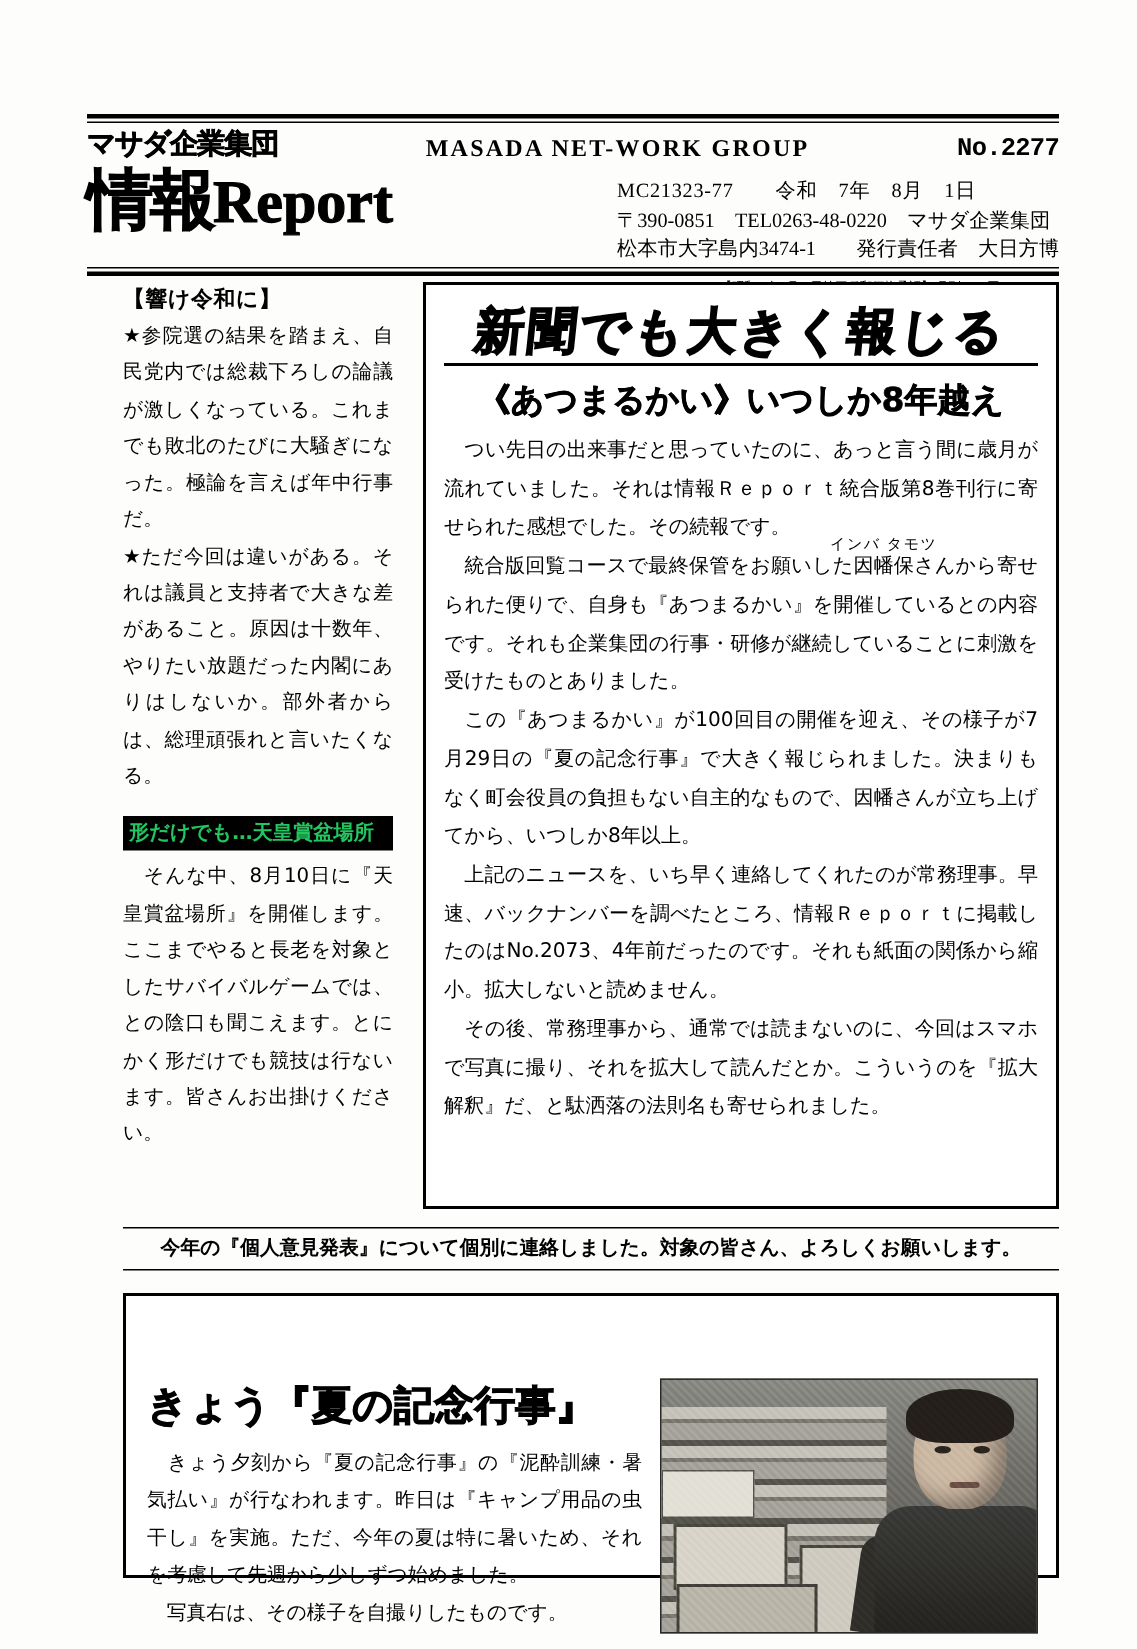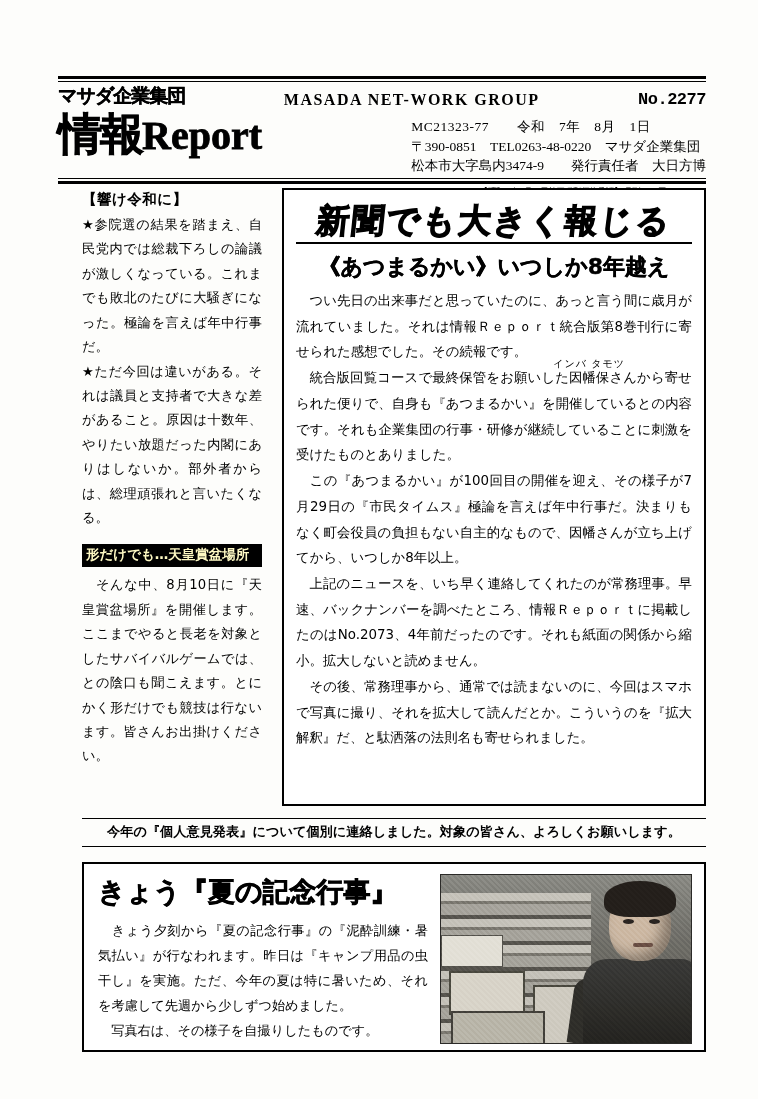--- a/index.html
+++ b/index.html
@@ -122,21 +122,21 @@
     font-size: 14.5px;
     text-align: left;
     letter-spacing: 0.5px;
     margin-bottom: 4px;
   }
   .para { margin: 0 0 0 0; }
 
   .sub-head-box {
     margin: 14px 0 6px 0;
     background: #000;
-    color: #fef9c3;
+    color: #22c55e;
     font-family: "DejaVu Sans", sans-serif;
     font-weight: bold;
     font-size: 13.5px;
     padding: 2px 4px 3px 4px;
     letter-spacing: 0px;
     white-space: nowrap;
   }
 
   
   .article-box {
@@ -212,20 +212,21 @@
     height: 190px;
     border: 2px solid #000;
     box-sizing: border-box;
     background: #fff;
   }
   .bottom-inner {
     display: flex;
     height: 100%;
     box-sizing: border-box;
     padding: 10px 12px 10px 14px;
+    margin-top: 45px;
   }
   .bottom-text { width: 330px; }
   .bottom-head {
     font-family: "DejaVu Sans", sans-serif;
     font-weight: bold;
     font-size: 27px;
     letter-spacing: 0px;
     margin-bottom: 8px;
     -webkit-text-stroke: 0.7px #000;
     white-space: nowrap;
@@ -301,42 +302,42 @@
     <div class="mast-row1">
       <span class="mast-group">マサダ企業集団</span>
       <span class="mast-roman">MASADA NET-WORK GROUP</span>
       <span class="mast-no">No.2277</span>
     </div>
     <div class="mast-body">
       <div class="mast-title"><span>情報</span><span class="rep">Report</span></div>
       <div class="mast-info">
         <div class="ln1">MC21323-77　　令和　7年　8月　1日</div>
         <div>〒390-0851　TEL0263-48-0220　マサダ企業集団</div>
-        <div>松本市大字島内3474-9　　発行責任者　大日方博</div>
+        <div>松本市大字島内3474-1　　発行責任者　大日方博</div>
       </div>
     </div>
     <div class="mast-rule-bot"></div>
     <div class="mast-fine">【昭和63年4月22日第三種郵便物承認】 月刊2,000円 MS10231-7</div>
   </div>
 
   <div class="col-left">
     <div class="lead-head">【響け令和に】</div>
     <div class="jp para">★参院選の結果を踏まえ、自民党内では総裁下ろしの論議が激しくなっている。これまでも敗北のたびに大騒ぎになった。極論を言えば年中行事だ。</div>
     <div class="jp para">★ただ今回は違いがある。それは議員と支持者で大きな差があること。原因は十数年、やりたい放題だった内閣にありはしないか。部外者からは、総理頑張れと言いたくなる。</div>
     <div class="sub-head-box">形だけでも…天皇賞盆場所</div>
     <div class="jp para">　そんな中、8月10日に『天皇賞盆場所』を開催します。ここまでやると長老を対象としたサバイバルゲームでは、との陰口も聞こえます。とにかく形だけでも競技は行ないます。皆さんお出掛けください。</div>
   </div>
 
   <div class="article-box">
     <div class="brush-head">新聞でも大きく報じる</div>
     <div class="brush-underline"></div>
     <div class="sub-brush">《あつまるかい》いつしか8年越え</div>
     <div class="jp">　つい先日の出来事だと思っていたのに、あっと言う間に歳月が流れていました。それは情報Ｒｅｐｏｒｔ統合版第8巻刊行に寄せられた感想でした。その続報です。</div>
     <div class="jp"><span>　統合版回覧コースで最終保管をお願いした</span><span class="ruby-wrap"><span class="rt">インバ タモツ</span><span>因幡保</span></span><span>さんから寄せられた便りで、自身も『あつまるかい』を開催しているとの内容です。それも企業集団の行事・研修が継続していることに刺激を受けたものとありました。</span></div>
-    <div class="jp">　この『あつまるかい』が100回目の開催を迎え、その様子が7月29日の『市民タイムス』極論を言えば年中行事だ。決まりもなく町会役員の負担もない自主的なもので、因幡さんが立ち上げてから、いつしか8年以上。</div>
+    <div class="jp">　この『あつまるかい』が100回目の開催を迎え、その様子が7月29日の『夏の記念行事』で大きく報じられました。決まりもなく町会役員の負担もない自主的なもので、因幡さんが立ち上げてから、いつしか8年以上。</div>
     <div class="jp">　上記のニュースを、いち早く連絡してくれたのが常務理事。早速、バックナンバーを調べたところ、情報Ｒｅｐｏｒｔに掲載したのはNo.2073、4年前だったのです。それも紙面の関係から縮小。拡大しないと読めません。</div>
     <div class="jp">　その後、常務理事から、通常では読まないのに、今回はスマホで写真に撮り、それを拡大して読んだとか。こういうのを『拡大解釈』だ、と駄洒落の法則名も寄せられました。</div>
   </div>
 
   <div class="notice">今年の『個人意見発表』について個別に連絡しました。対象の皆さん、よろしくお願いします。</div>
 
   <div class="bottom-box">
     <div class="bottom-inner">
       <div class="bottom-text">
         <div class="bottom-head">きょう『夏の記念行事』</div>

